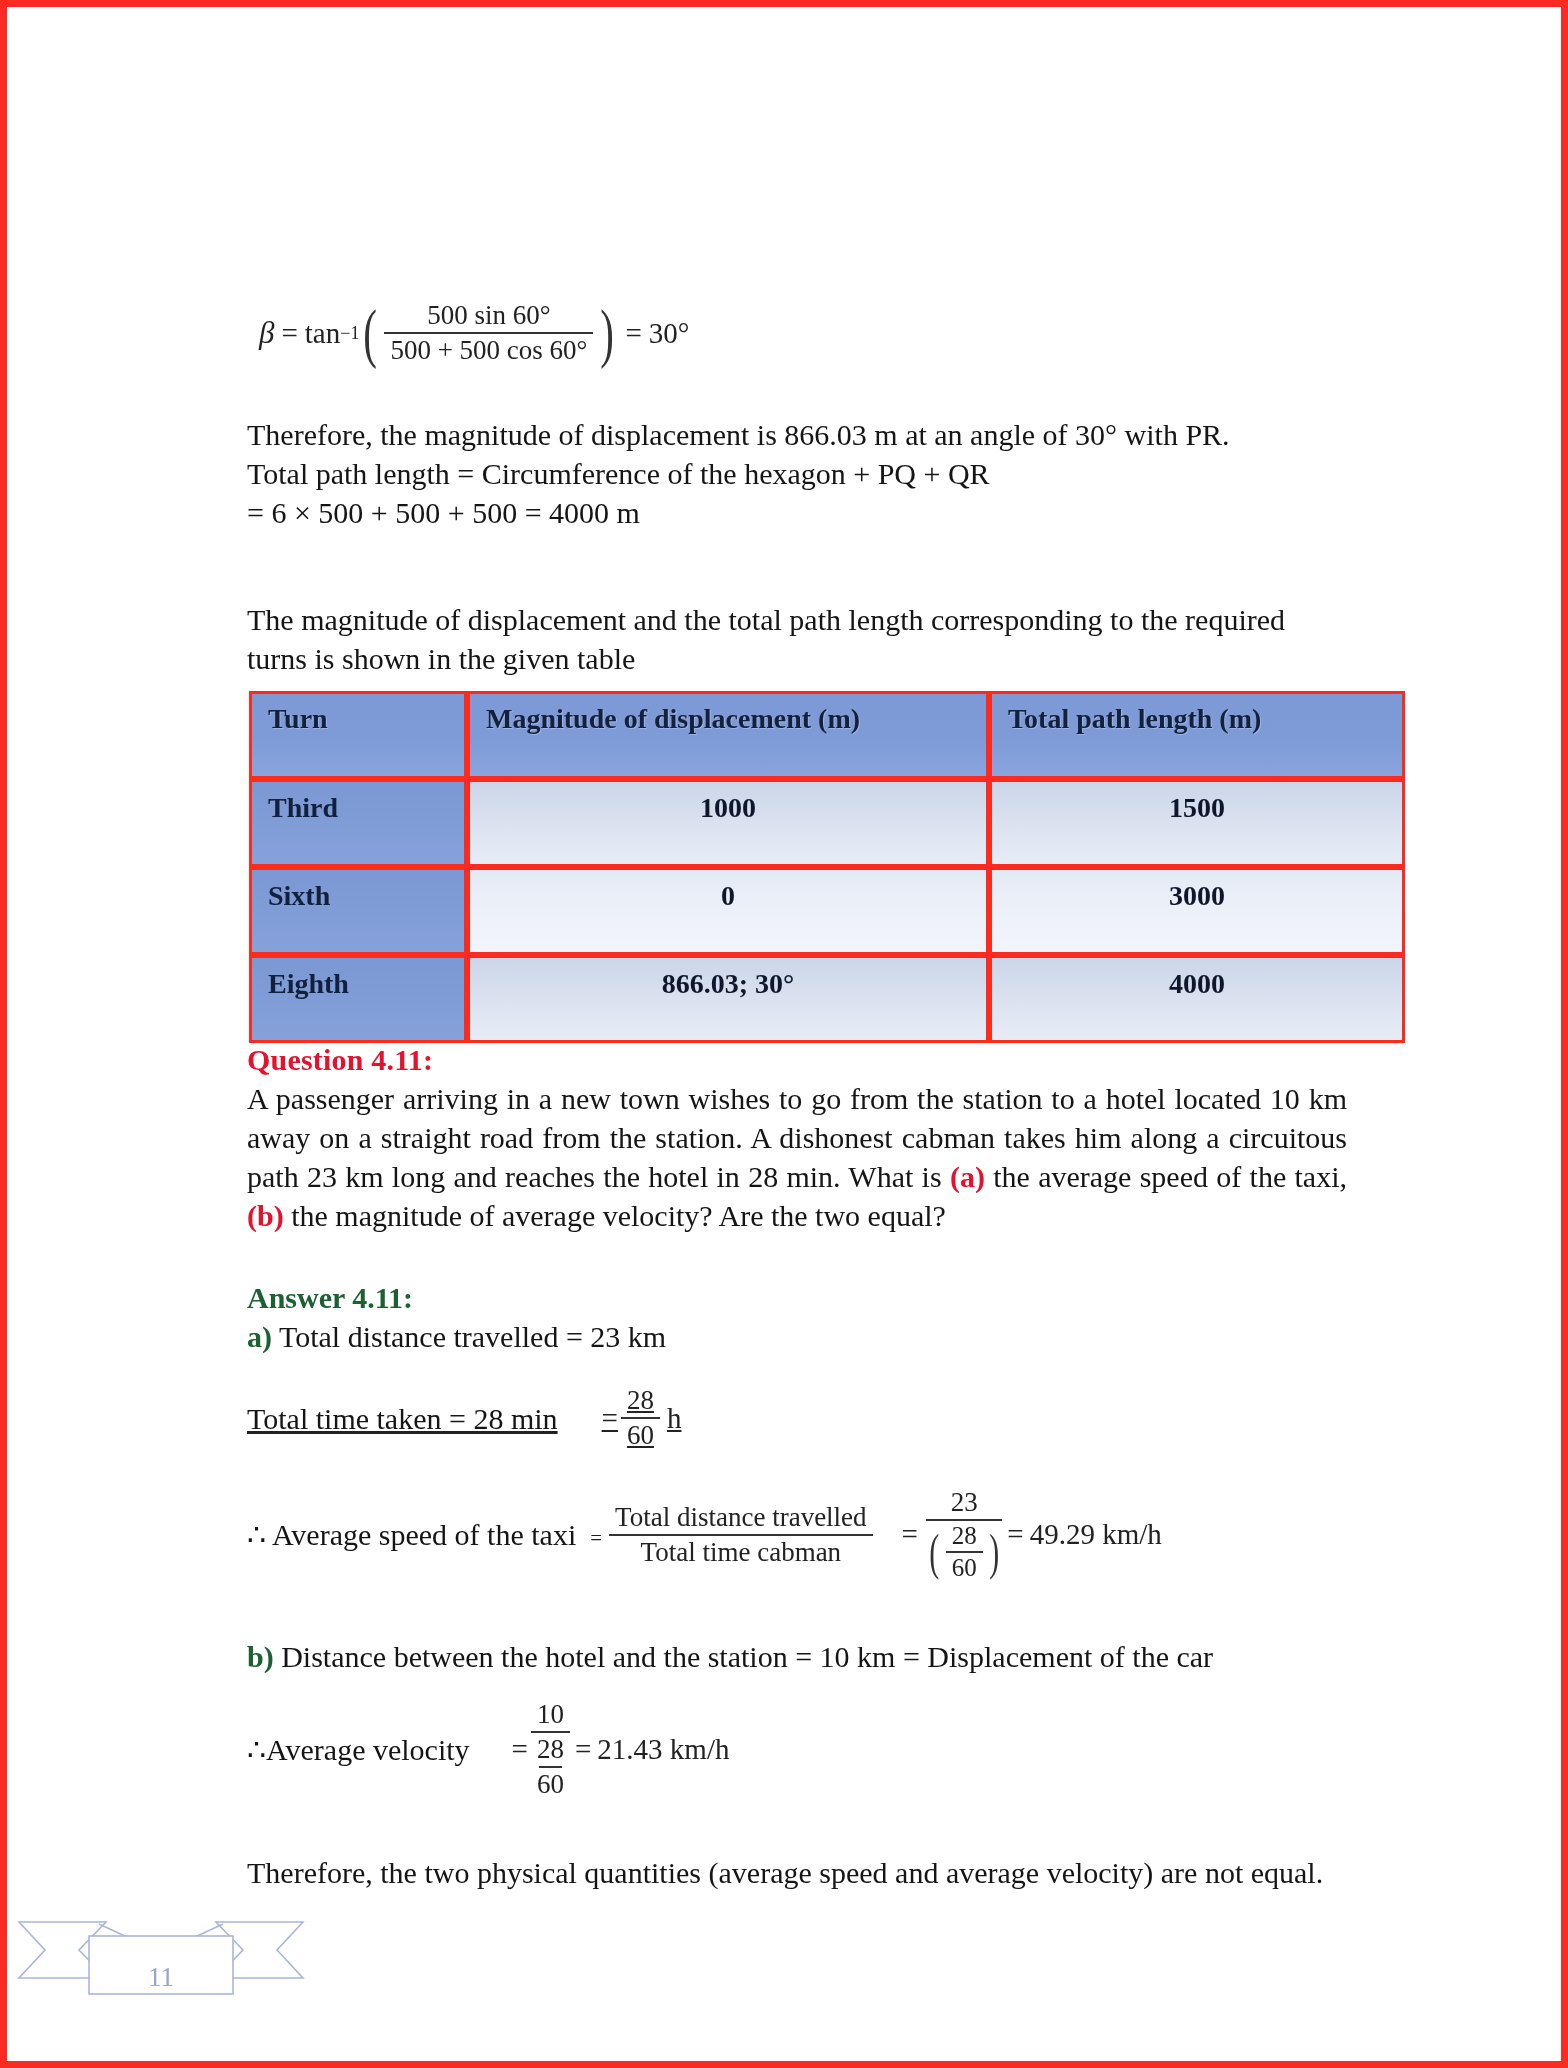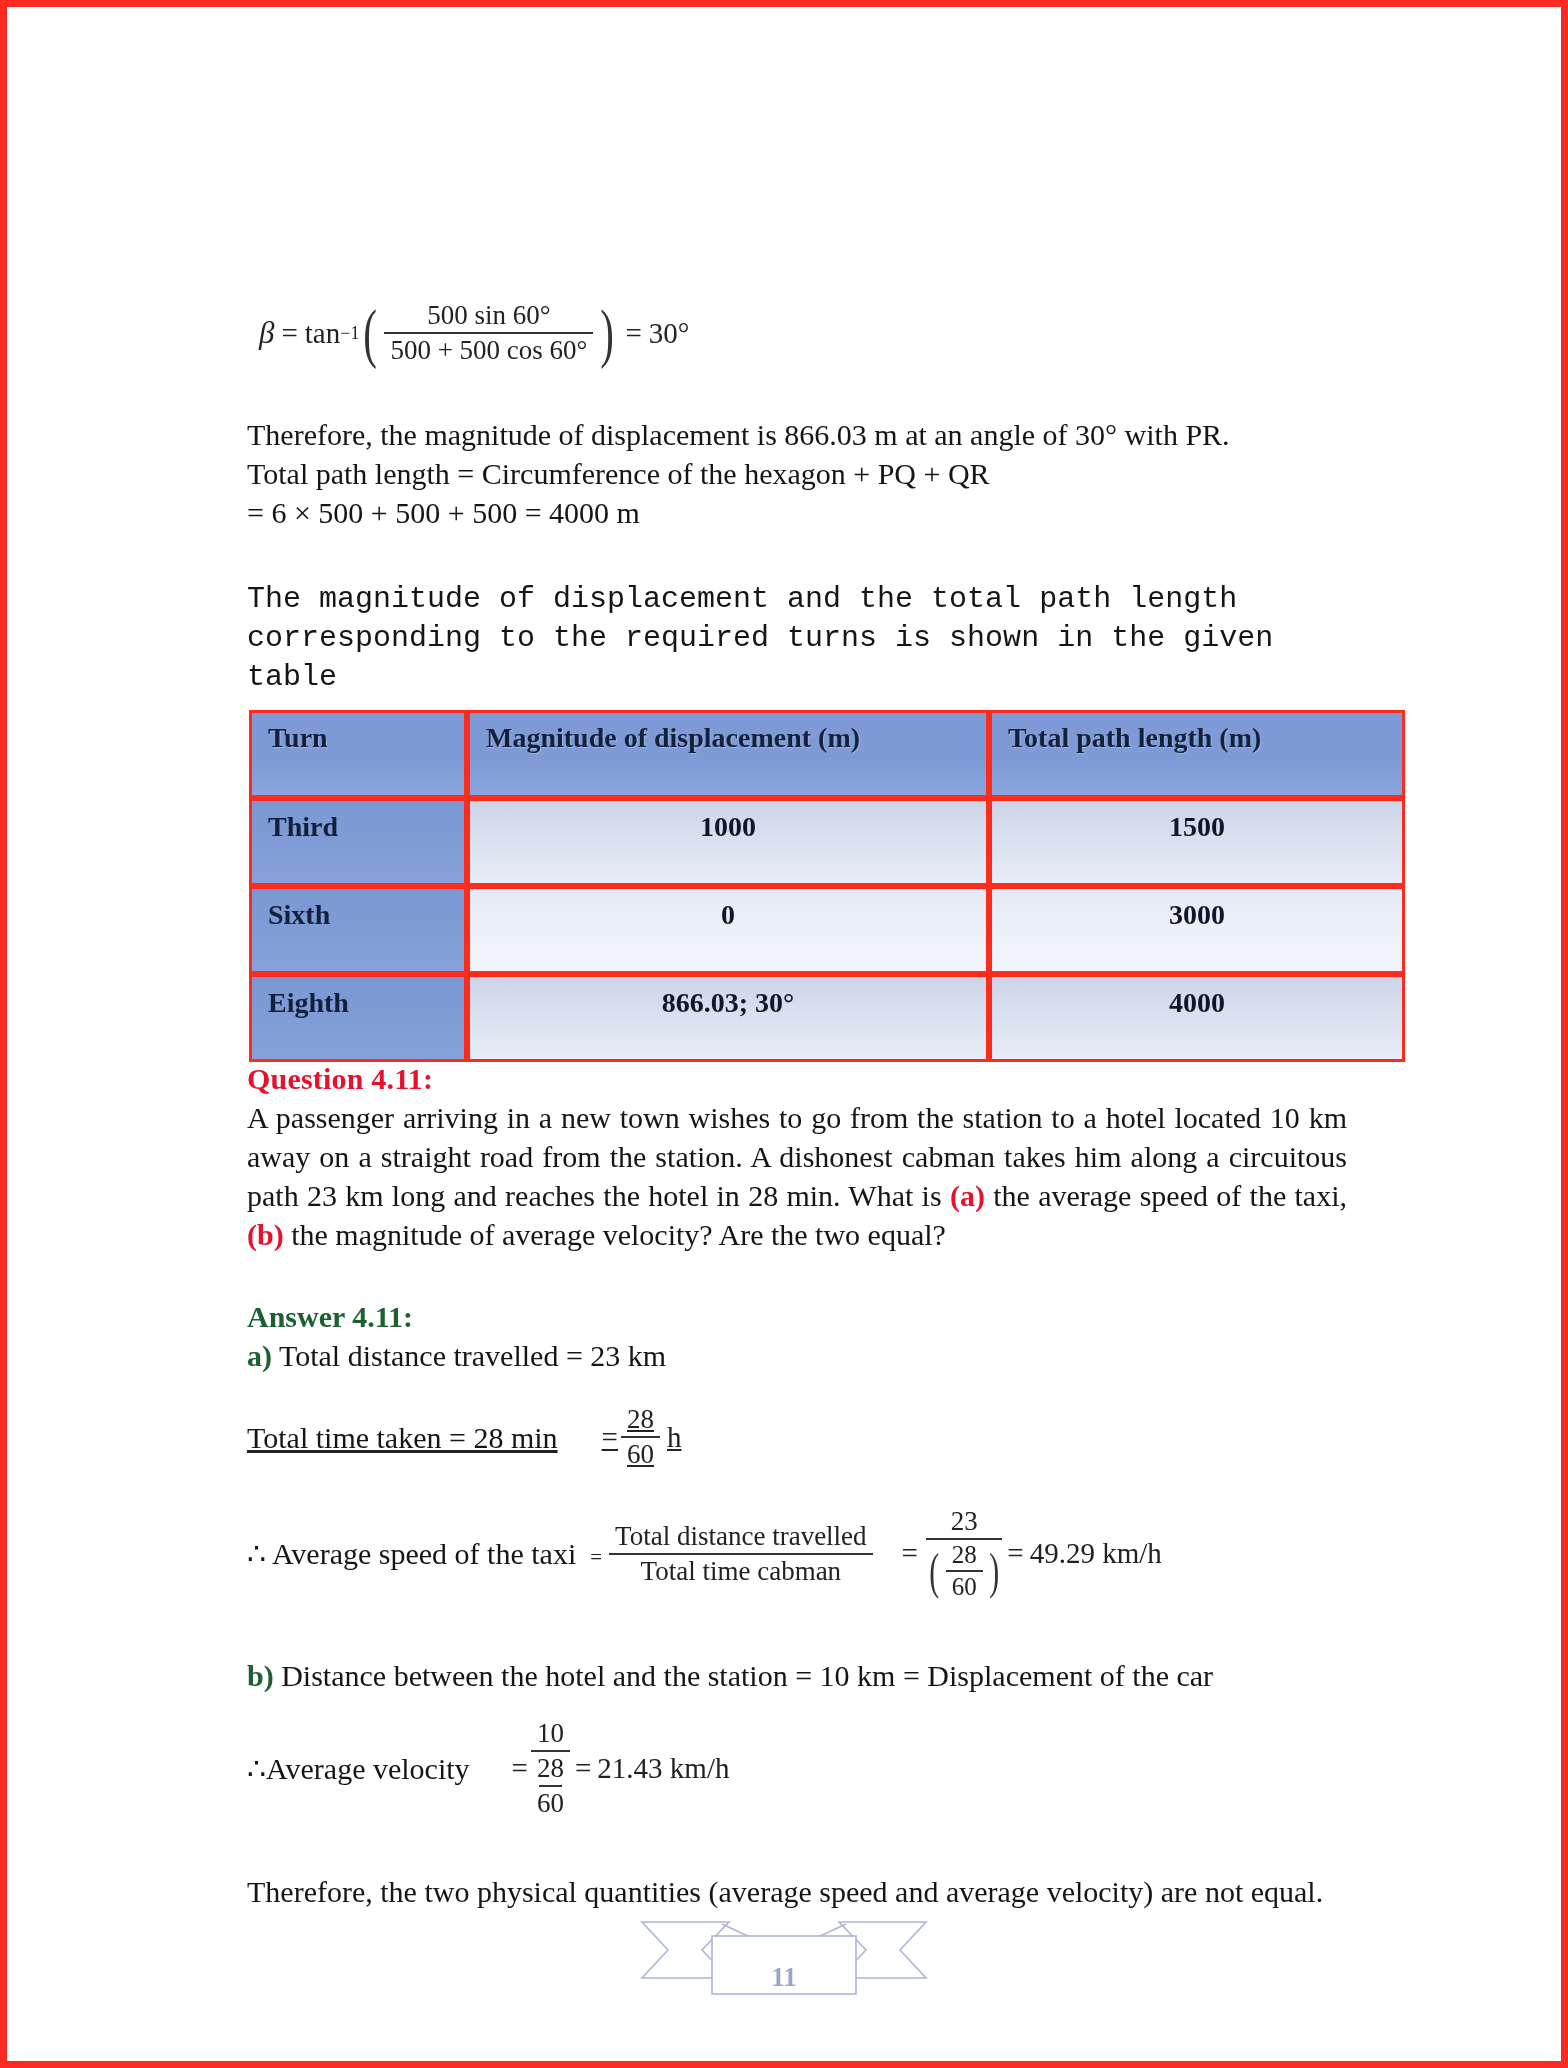--- a/index.html
+++ b/index.html
@@ -157,22 +157,20 @@
   .col-mag  { width: 500px; }
   .col-path { width: 394px; }
 
   
   .ribbon-wrap {
     position: absolute;
     left: 0;
     right: 0;
     top: 1905px;
     display: flex;
-    justify-content: center;
-    font-weight: bold;
   }
   .ribbon { position: relative; width: 300px; height: 120px; }
   .ribbon svg { display: block; }
   .pagenum {
     position: absolute;
     left: 0; right: 0;
     top: 46px;
     text-align: center;
     font-size: 27px;
     color: #9aa7c4;
@@ -202,21 +200,21 @@
         <span class="mtxt" style="margin:0 7px;">=</span>
         <span class="mtxt">30°</span>
       </div>
 
       <div style="margin-top:48px;">
         <div class="para">Therefore, the magnitude of displacement is 866.03 m at an angle of 30° with PR.</div>
         <div class="para">Total path length = Circumference of the hexagon + PQ + QR</div>
         <div class="para">= 6 × 500 + 500 + 500 = 4000 m</div>
       </div>
 
-      <div class="para" style="margin-top:48px; width:1100px;font-family:Liberation Mono, monospace;">The magnitude of displacement and the total path length corresponding to the required turns is shown in the given table</div>
+      <div class="para" style="margin-top:68px; width:1100px;">The magnitude of displacement and the total path length corresponding to the required turns is shown in the given table</div>
 
       <table class="tbl" style="margin-top:13px;">
         <thead>
           <tr>
             <th class="hd left col-turn">Turn</th>
             <th class="hd left col-mag">Magnitude of displacement (m)</th>
             <th class="hd left col-path">Total path length (m)</th>
           </tr>
         </thead>
         <tbody>

